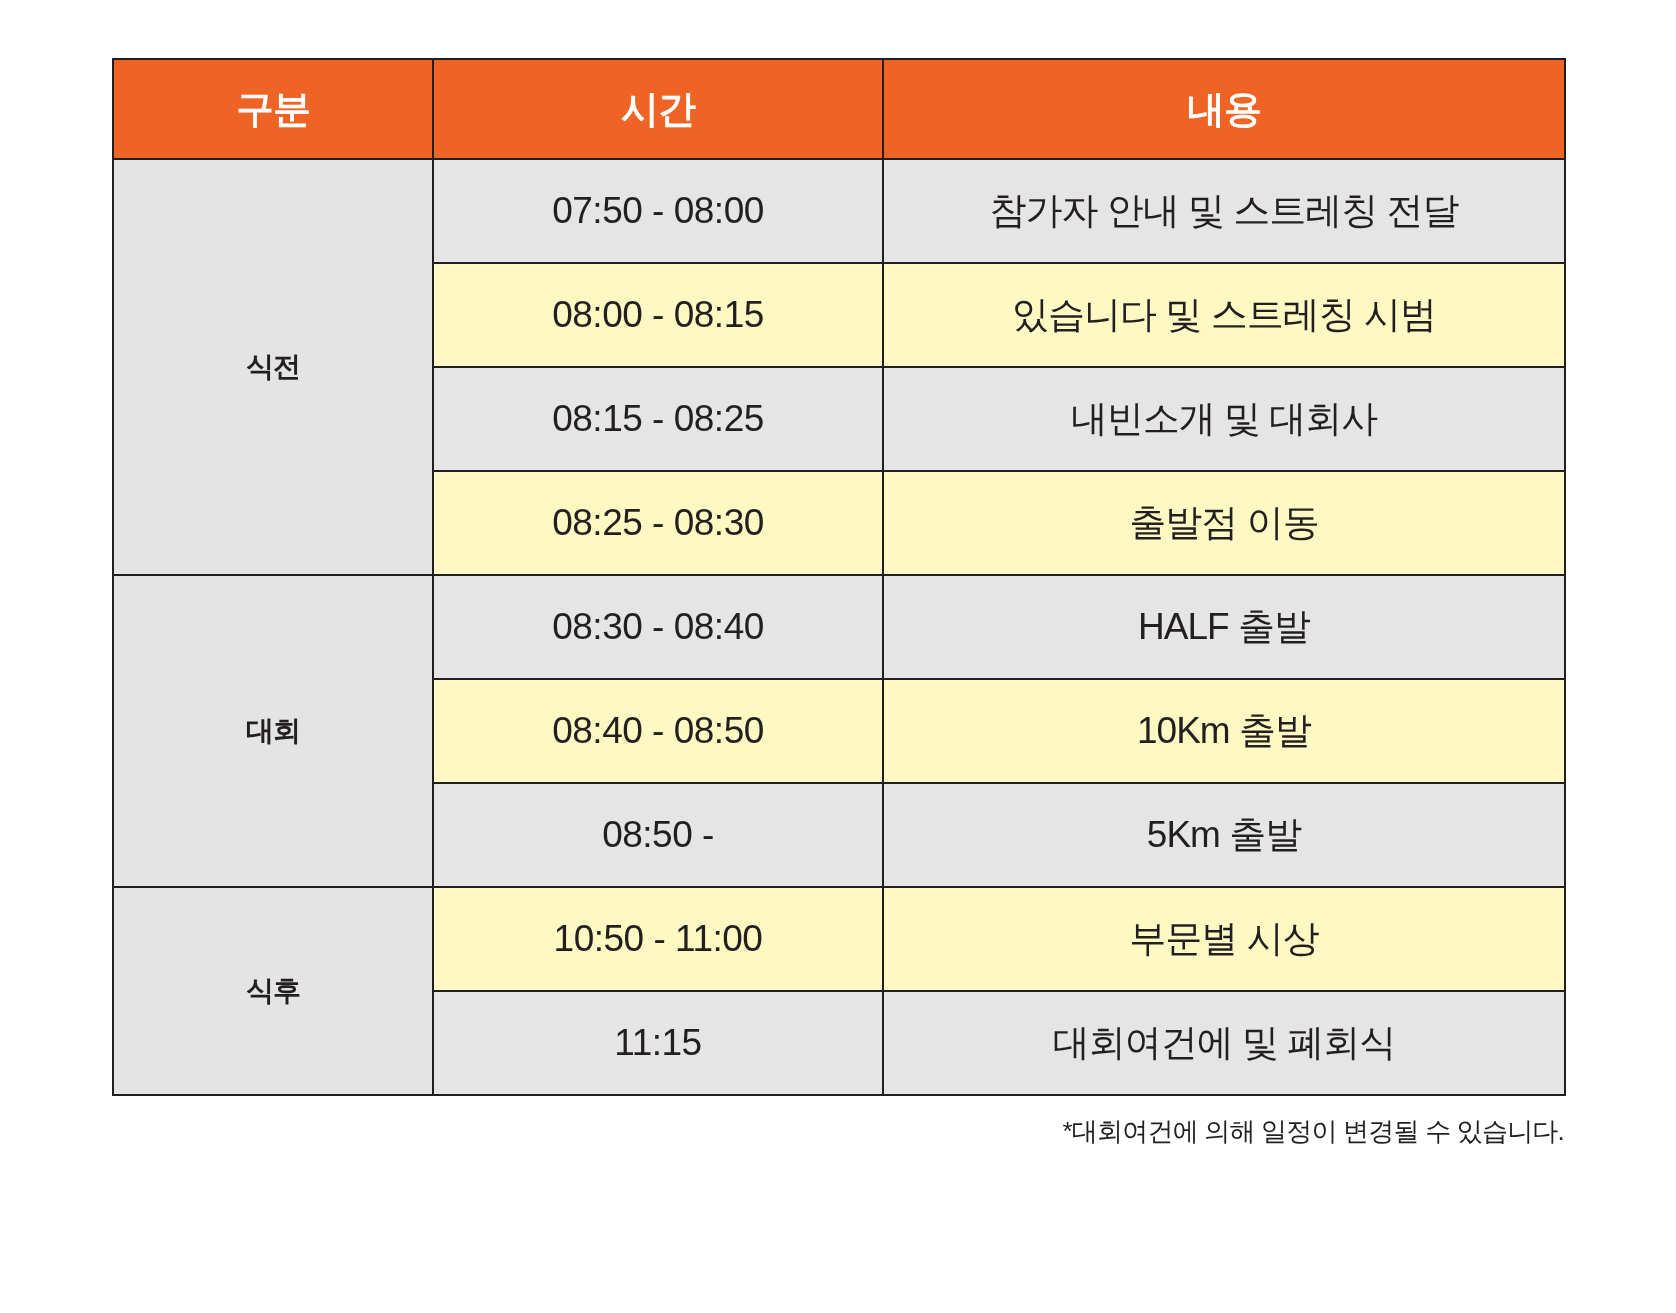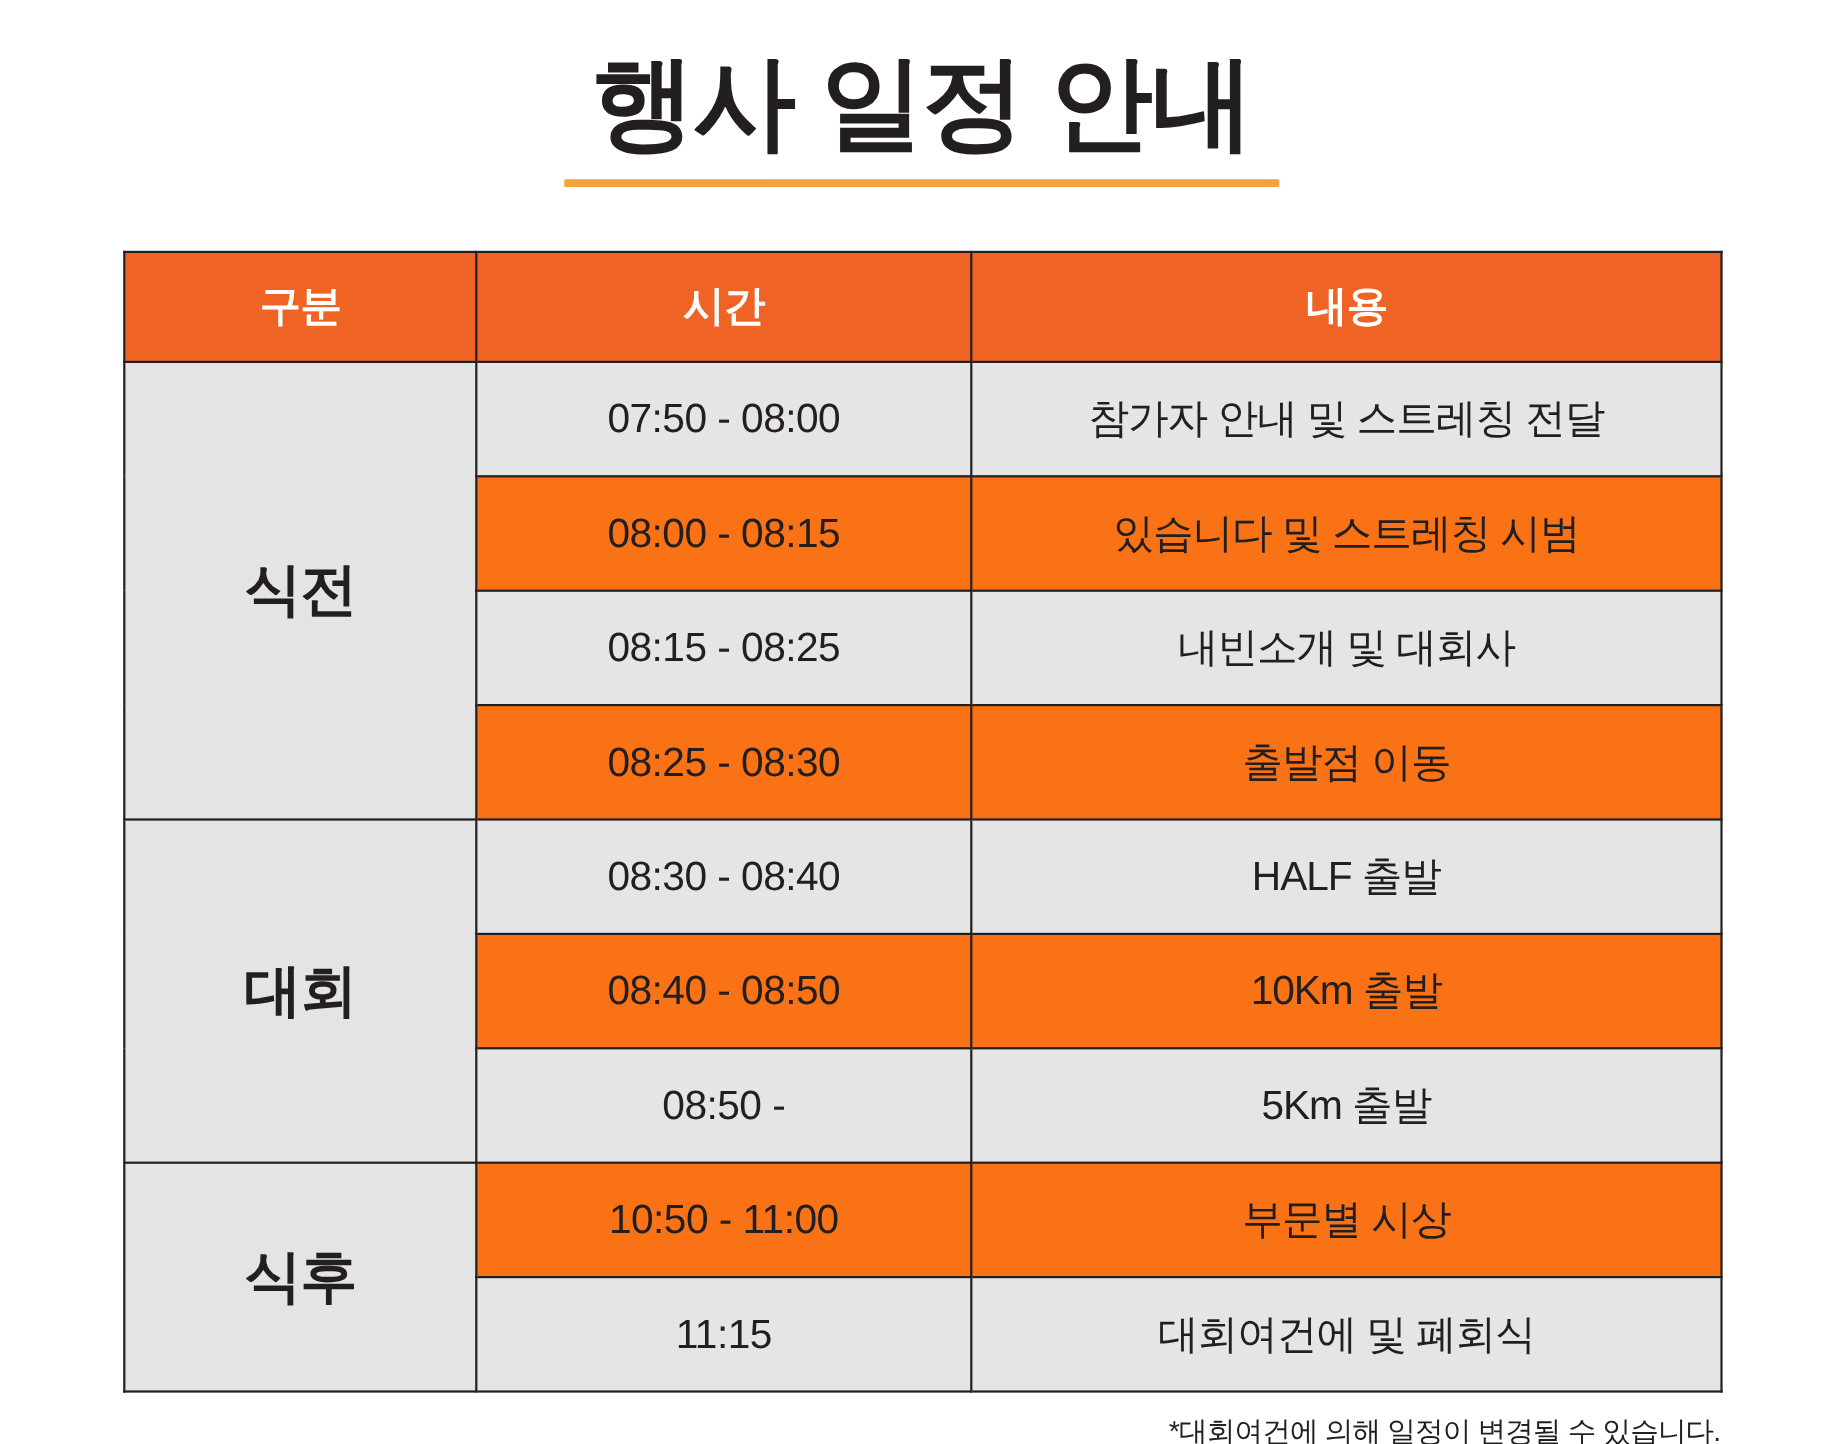--- a/index.html
+++ b/index.html
@@ -67,38 +67,38 @@
     font-weight: 700;
     height: 96px;
     letter-spacing: -1px;
   }
   col.c-div { width: 320px; }
   col.c-time { width: 450px; }
   col.c-desc { width: 682px; }
 
   td.cat {
     background: #e4e4e4;
-    font-size: 52px;
+    font-size: 28px;
     font-weight: 700;
     letter-spacing: -1px;
   }
   td.time {
     font-size: 37px;
     font-weight: 400;
     letter-spacing: -0.5px;
     height: 100px;
   }
   td.desc {
     font-size: 37px;
     font-weight: 400;
     letter-spacing: -1px;
   }
   tr.alt td.time,
   tr.alt td.desc {
-    background: #f97316;
+    background: #fef9c3;
   }
   tr.plain td.time,
   tr.plain td.desc {
     background: #e5e5e5;
   }
 
   
   .footnote {
     width: 1452px;
     margin: 18px auto 0 auto;
@@ -106,24 +106,20 @@
     font-size: 26px;
     letter-spacing: -0.8px;
     color: #231f20;
   }
 </style>
 </head>
 <body>
 
 <div class="page">
 
-  <div class="title-wrap">
-    <div class="page-title">행사 일정 안내</div>
-    <div class="title-underline"></div>
-  </div>
 
   <div class="table-wrap">
     <table class="schedule">
       <colgroup>
         <col class="c-div">
         <col class="c-time">
         <col class="c-desc">
       </colgroup>
       <thead>
         <tr>

